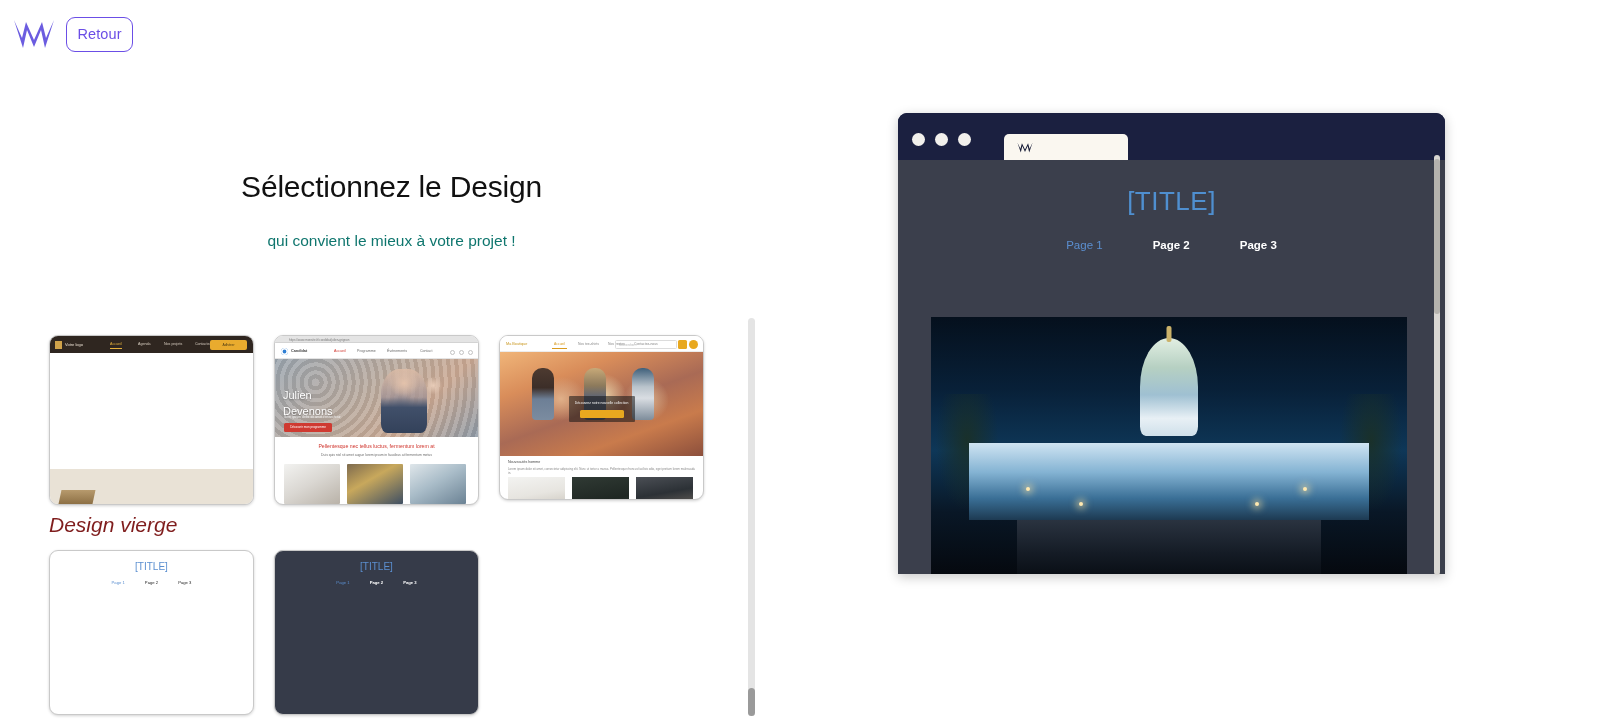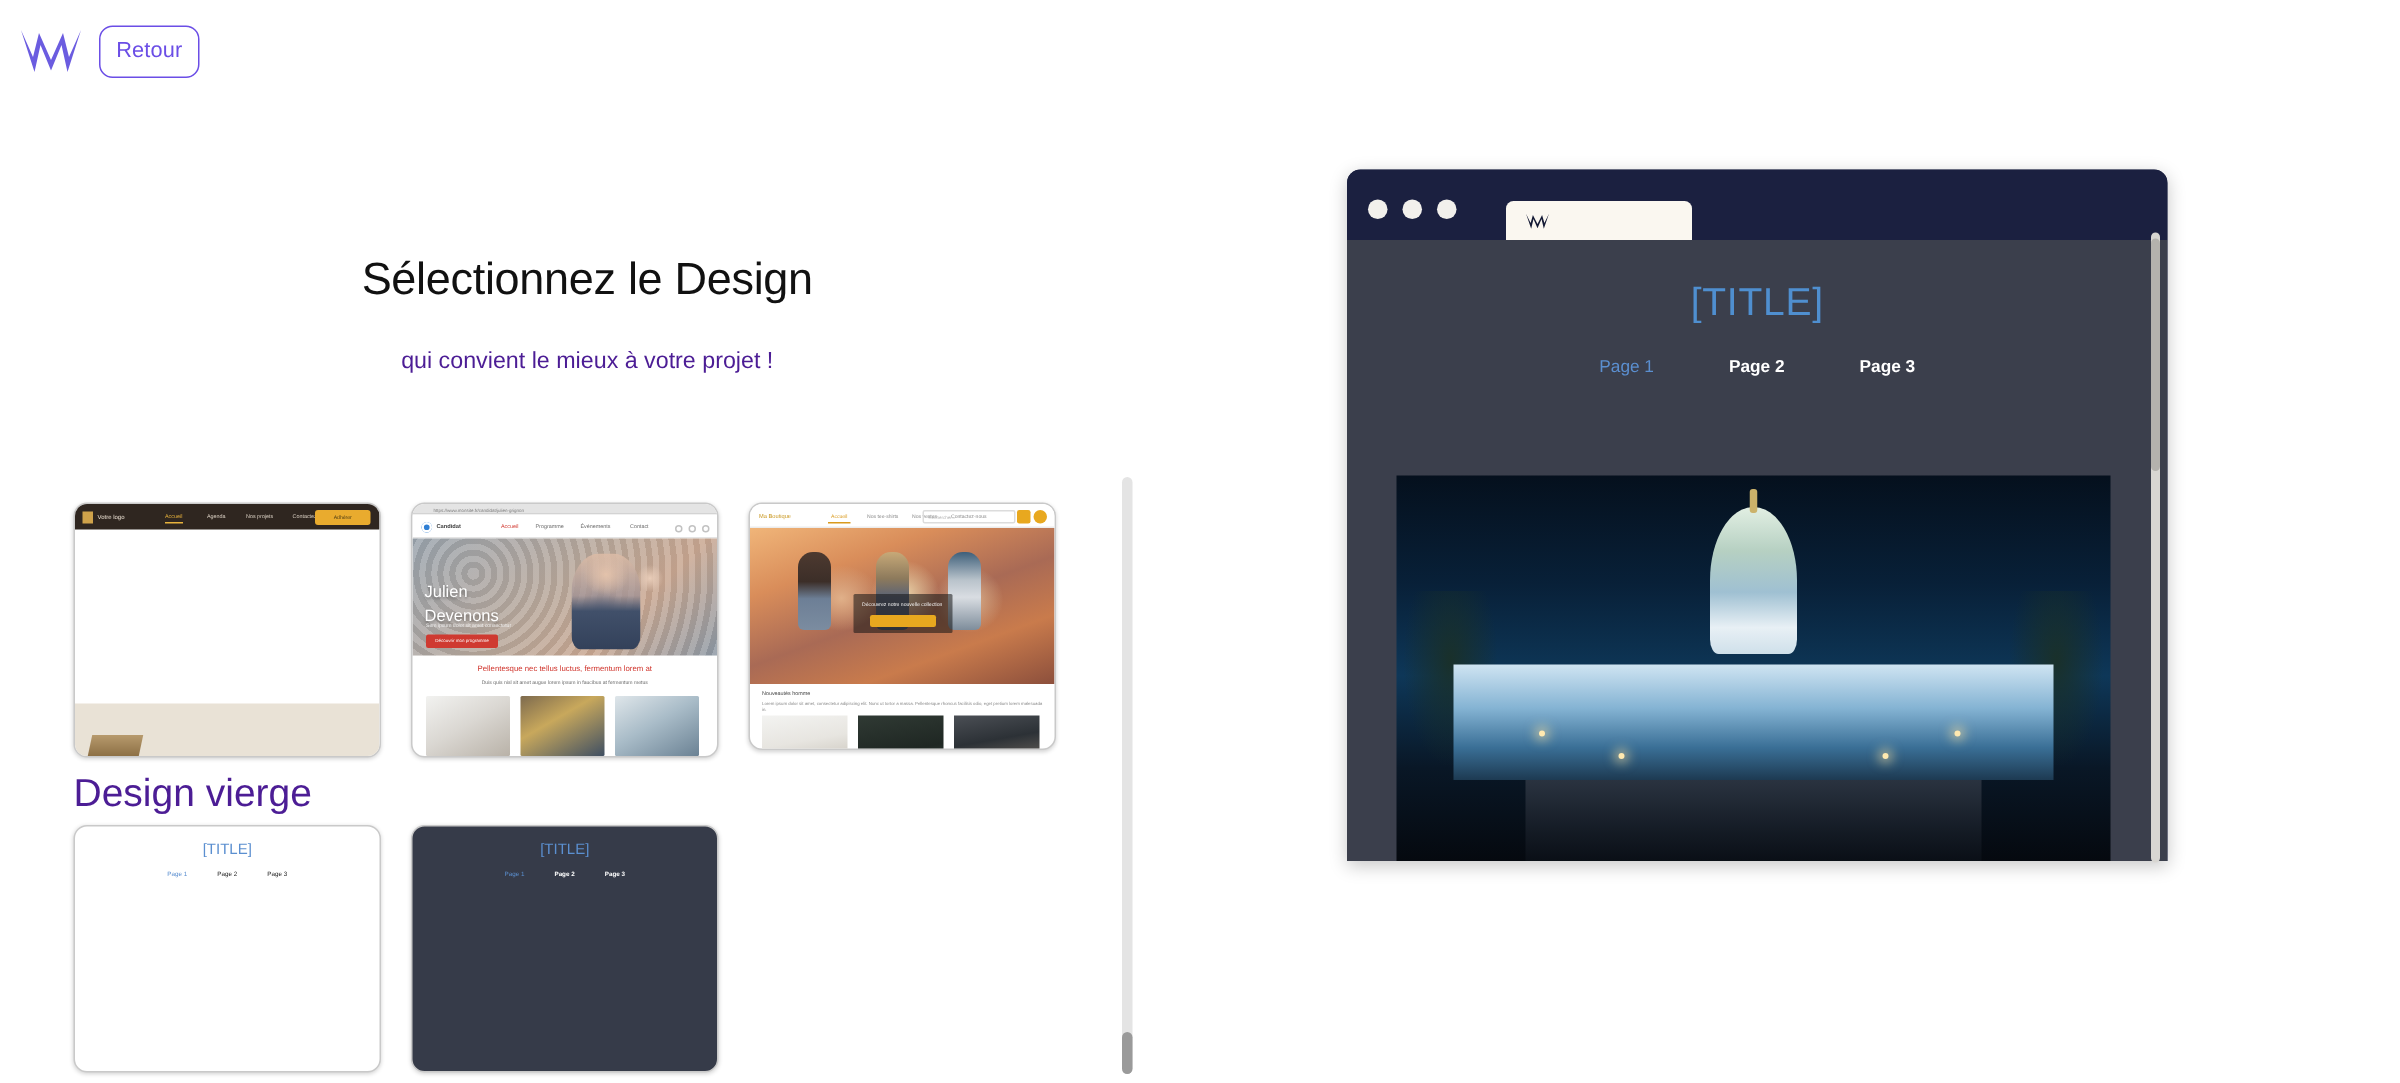--- a/index.html
+++ b/index.html
@@ -65,21 +65,21 @@
   #page-title {
     position: absolute; left: 0; top: 158px; width: 783px;
     text-align: center;
     font-size: 30px; font-weight: normal; color: #111111;
     letter-spacing: -0.2px;
     margin-top: 12px;
   }
   #page-subtitle {
     position: absolute; left: 0; top: 232px; width: 783px;
     text-align: center;
-    font-size: 15.5px; color: #4c1d95;
+    font-size: 15.5px; color: #0f766e;
   }
 
   
   #template-panel {
     position: absolute; left: 0; top: 310px;
     width: 760px; height: 412px;
     overflow: hidden;
   }
 
   .tpl-row { position: absolute; left: 0; display: flex; gap: 20px; padding-left: 49px; }
@@ -297,21 +297,21 @@
     background: linear-gradient(180deg,#dbe9dc 0%, #aec9bb 60%, #7ea1b6 100%);
     border-radius: 50% 50% 14% 14%;
   }
   .capitol-photo:after {
     content:""; position:absolute; left:16%; top:52%; width:68%; height:24%;
     background: linear-gradient(180deg,#cfe3f0 0%, #7ba9c9 45%, #2b5a7e 100%);
   }
 
   #blank-heading {
     position: absolute; left: 49px; top: 203px;
-    font-size: 26px; color: #4c1d95;
+    font-size: 21px; color: #7f1d1d; font-style: italic;
   }
 
   
   #tpl-scrollbar {
     position: absolute; left: 748px; top: 318px; width: 7px; height: 398px;
     background: #e4e4e4; border-radius: 4px; cursor: pointer;
   }
   #tpl-scroll-thumb {
     position: absolute; left: 0; top: 370px; width: 7px; height: 28px;
     background: #9a9a9a; border-radius: 4px; cursor: pointer;

